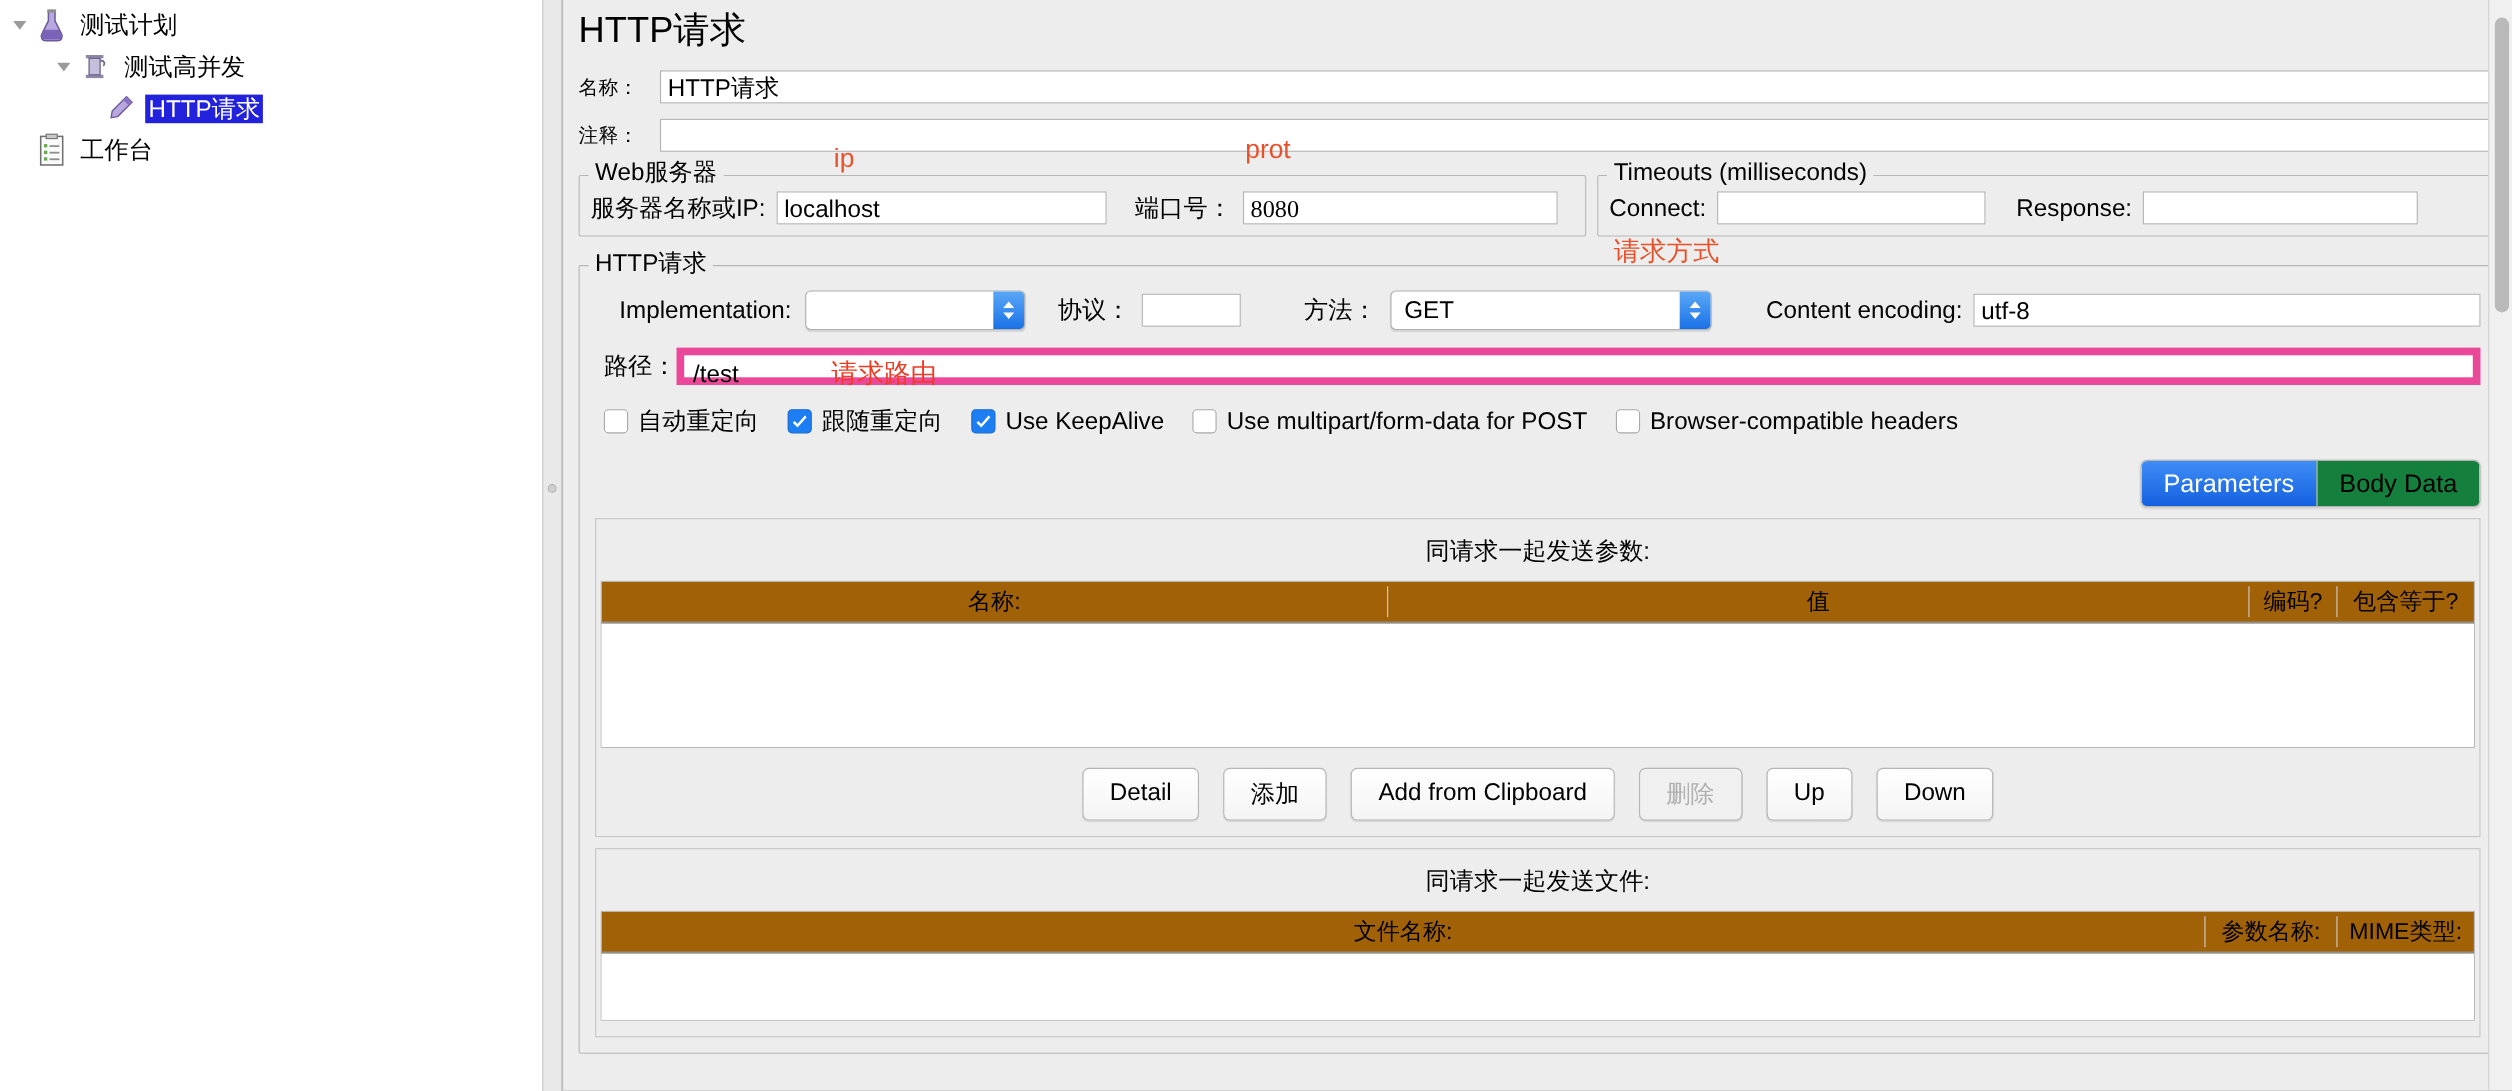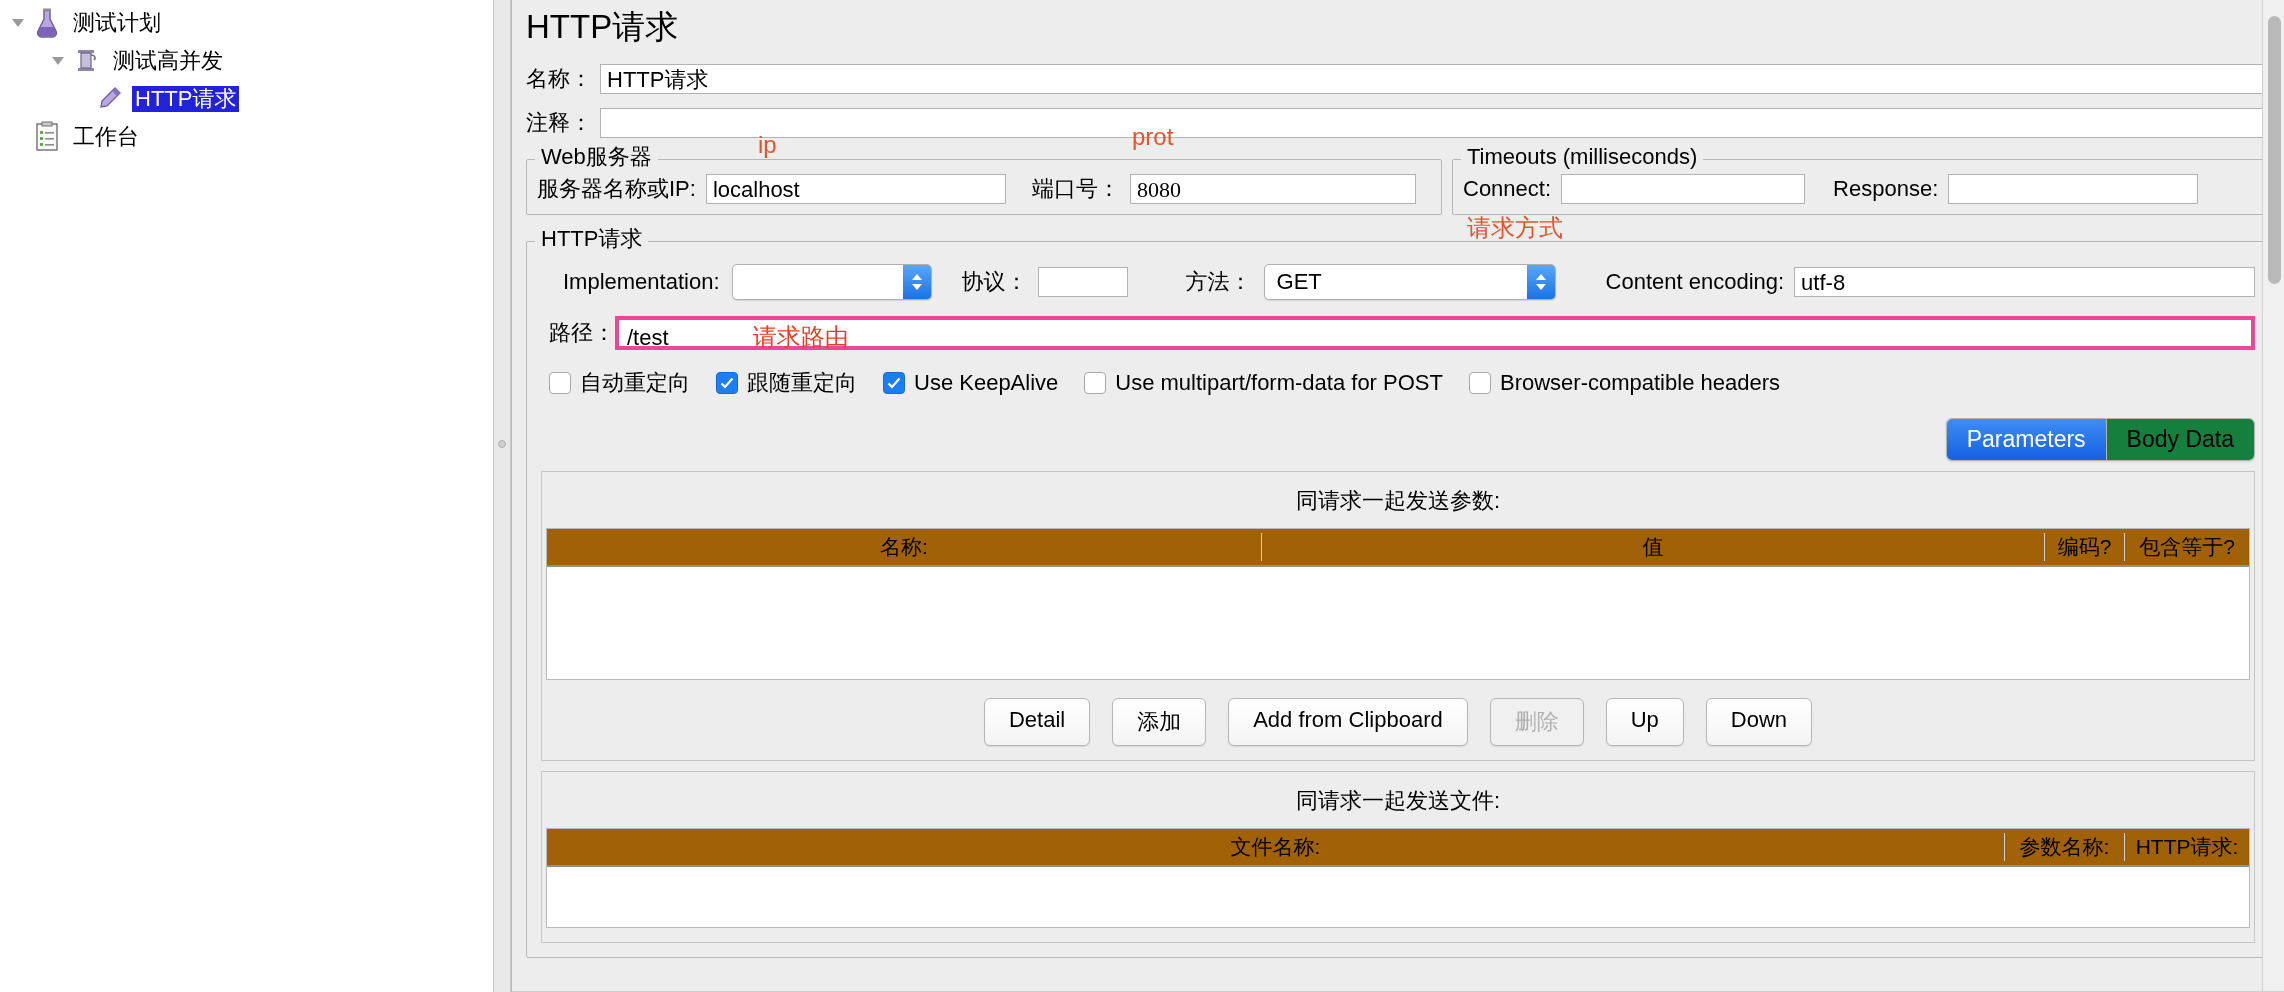--- a/index.html
+++ b/index.html
@@ -44,21 +44,21 @@
   .right-pane{
     flex:1 1 auto;background:#ededed;position:relative;overflow:hidden;
     border-left:1px solid #b9b9b9;
   }
   .content{position:relative;padding:0 0 0 0;}
 
   .page-title{font-size:33px;line-height:1;padding:10px 0 14px 14px;font-weight:400;}
 
   
   .fieldrow{display:flex;align-items:center;height:44px;padding-left:14px;padding-right:12px;}
-  .fieldrow .lab{font-size:22px;width:74px;flex:0 0 74px;}
+  .fieldrow .lab{font-size:18px;width:74px;flex:0 0 74px;}
   .txt{
     border:1px solid #b2b2b2;background:#fff;height:30px;line-height:30px;
     font-size:22px;padding:0 6px;box-sizing:border-box;color:#000;
     font-family:"Liberation Sans","DejaVu Sans",sans-serif;
   }
   .txt.grow{flex:1 1 auto;}
 
   
   .group{
     position:relative;border:1px solid #b7b7b7;border-radius:2px;margin:0;
@@ -89,21 +89,21 @@
   .combo .carrow{
     width:28px;height:34px;flex:0 0 28px;border-radius:0 4px 4px 0;
     background:linear-gradient(#5aa7f7,#1b72e8);
     display:flex;flex-direction:column;align-items:center;justify-content:center;
     margin-left:auto;
   }
   .combo .carrow svg{display:block;}
 
   .pathrow{display:flex;align-items:center;margin-top:16px;}
   .pathinput{
-    flex:1 1 auto;height:34px;line-height:34px;border:4px solid #ec4899;background:#fff;
+    flex:1 1 auto;height:34px;line-height:34px;border:7px solid #ec4899;background:#fff;
     font-size:22px;padding:0 8px;box-sizing:border-box;position:relative;
   }
   .anno{color:#e8512a;font-size:24px;white-space:nowrap;position:absolute;}
   .anno-in{color:#ee3b24;font-size:24px;margin-left:78px;}
 
   .checkrow{display:flex;align-items:center;margin-top:18px;padding-left:8px;}
   .chk{display:flex;align-items:center;margin-right:26px;}
   .box{
     width:22px;height:22px;border-radius:4px;border:1px solid #a9a9a9;background:#fff;
     box-sizing:border-box;margin-right:9px;display:flex;align-items:center;justify-content:center;
@@ -374,21 +374,21 @@
             <div class="btn">Down</div>
           </div>
         </div>
 
         <div class="subpanel filesect">
           <div class="files-title">同请求一起发送文件:</div>
           <div class="tablewrap">
             <div class="thead">
               <div class="th" style="flex:1 1 auto;">文件名称:</div>
               <div class="th" style="flex:0 0 120px;">参数名称:</div>
-              <div class="th" style="flex:0 0 124px;">HTTP请求:</div>
+              <div class="th" style="flex:0 0 124px;">MIME类型:</div>
             </div>
             <div class="tbody" style="height:60px;"></div>
           </div>
         </div>
 
       </div>
     </div>
 
     <div class="vscroll">
       <div class="vthumb"></div>

